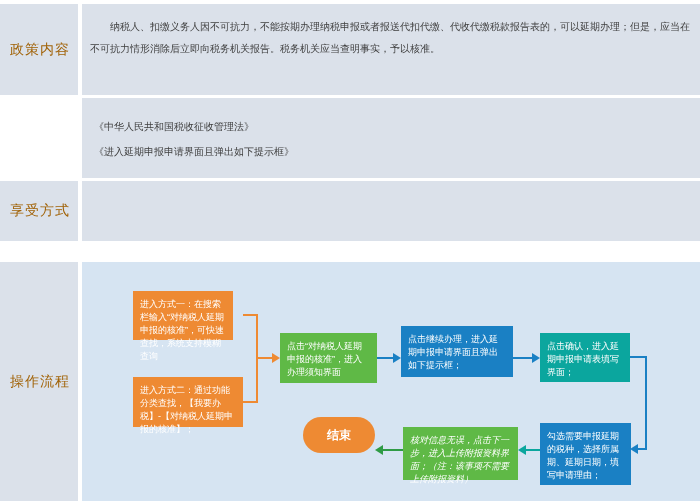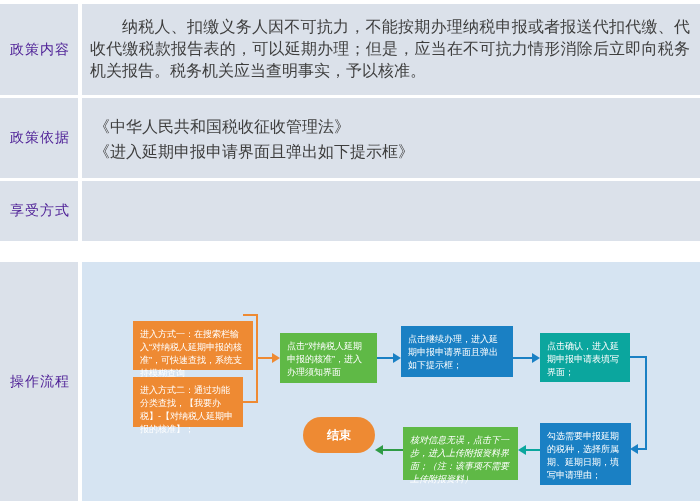--- a/index.html
+++ b/index.html
@@ -5,25 +5,25 @@
   html,body{margin:0;padding:0;}
   body{
     width:700px;height:501px;position:relative;background:#ffffff;
     font-family:"Liberation Sans","DejaVu Sans",sans-serif;
     color:#3e3e3e;overflow:hidden;
   }
   .row{position:absolute;left:0;width:700px;}
   .label-cell{
     position:absolute;left:0;top:0;bottom:0;width:78px;background:#dbe1ea;
     display:flex;align-items:center;box-sizing:border-box;padding-left:10px;
-    font-size:14px;color:#4c1d95;letter-spacing:1px;
+    font-size:14px;color:#a16207;letter-spacing:1px;
   }
   .content-cell{
     position:absolute;left:82px;top:0;bottom:0;right:0;background:#dbe1ea;
-    box-sizing:border-box;font-size:16px;color:#3e3e3e;
+    box-sizing:border-box;font-size:10px;color:#3e3e3e;
   }
   #row1{top:4px;height:91px;}
   #row2{top:98px;height:80px;}
   #row3{top:181px;height:60px;}
   #row4{top:262px;height:239px;}
   .para{
     padding:12px 10px 0 8px;line-height:22px;text-indent:2em;text-align:justify;
   }
   .law-lines{padding:16px 10px 0 12px;line-height:25px;}
   
@@ -31,21 +31,21 @@
     position:absolute;left:82px;top:0;right:0;bottom:0;background:#d6e4f2;
   }
   .fbox{
     position:absolute;box-sizing:border-box;color:#ffffff;
     font-size:9px;line-height:13px;padding:7px 7px;text-align:left;
   }
   .orange{background:#ee8a33;}
   .green{background:#5fb946;}
   .blue{background:#1a80c4;}
   .teal{background:#0ba69e;}
-  #b-entry1{left:51px;top:29px;width:120px;height:49px;margin-top:30px;}
+  #b-entry1{left:51px;top:29px;width:100px;height:49px;}
   #b-entry2{left:51px;top:115px;width:110px;height:50px;}
   #b-click {left:198px;top:71px;width:97px;height:50px;}
   #b-cont  {left:319px;top:64px;width:112px;height:51px;}
   #b-conf  {left:458px;top:71px;width:90px;height:49px;}
   #b-select{left:458px;top:161px;width:91px;height:62px;}
   #b-check {left:321px;top:165px;width:115px;height:53px;font-style:italic;}
   #b-end{
     left:221px;top:155px;width:72px;height:36px;border-radius:18px;
     display:flex;align-items:center;justify-content:center;
     font-size:12px;font-weight:bold;padding:0;
@@ -69,23 +69,20 @@
 <div class="row" id="row1">
   <div class="label-cell">
     <span>政策内容</span>
   </div>
   <div class="content-cell">
     <div class="para">纳税人、扣缴义务人因不可抗力，不能按期办理纳税申报或者报送代扣代缴、代收代缴税款报告表的，可以延期办理；但是，应当在不可抗力情形消除后立即向税务机关报告。税务机关应当查明事实，予以核准。</div>
   </div>
 </div>
 
 <div class="row" id="row2">
-  <div class="label-cell">
-    <span>政策依据</span>
-  </div>
   <div class="content-cell">
     <div class="law-lines">
       <div>《中华人民共和国税收征收管理法》</div>
       <div>《进入延期申报申请界面且弹出如下提示框》</div>
     </div>
   </div>
 </div>
 
 <div class="row" id="row3">
   <div class="label-cell">

